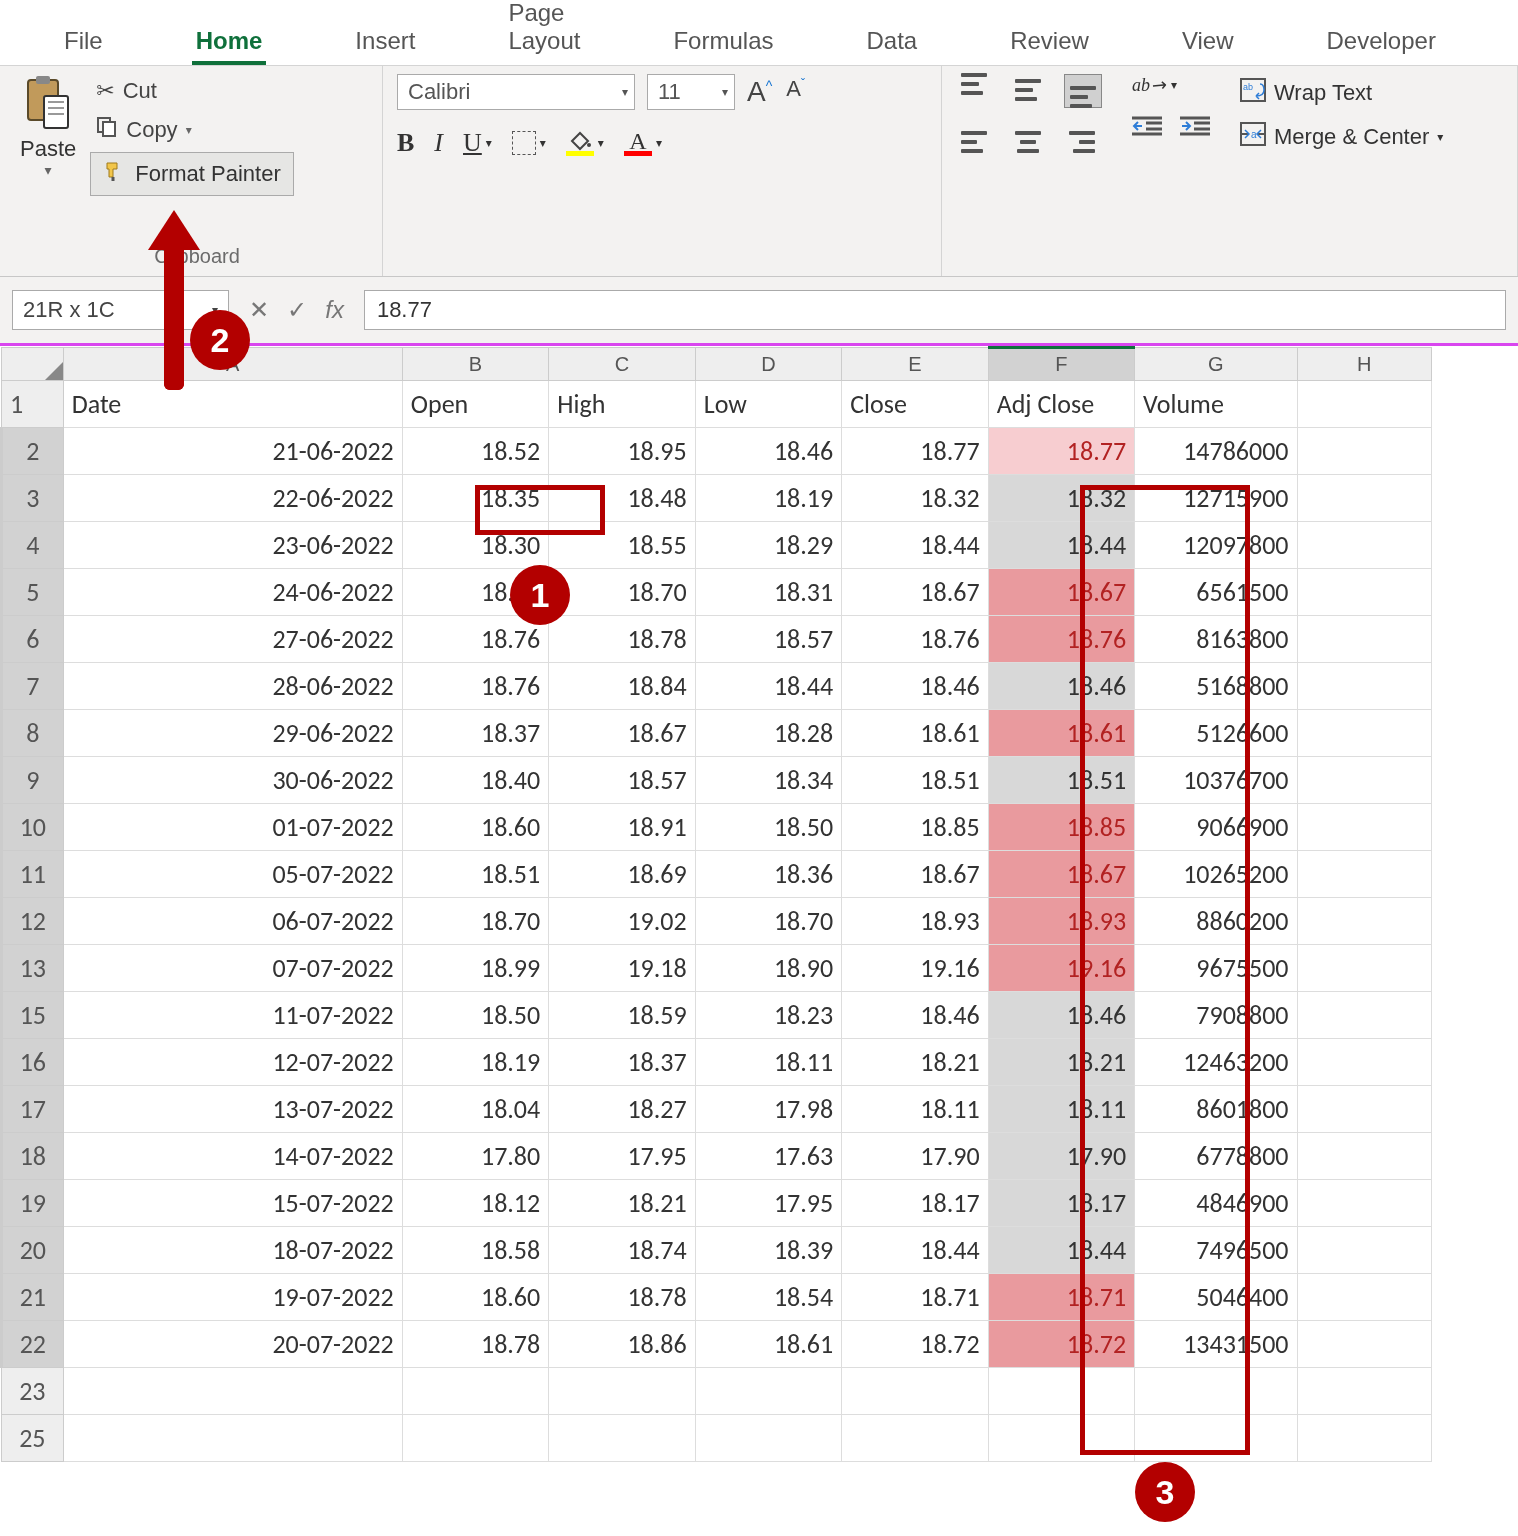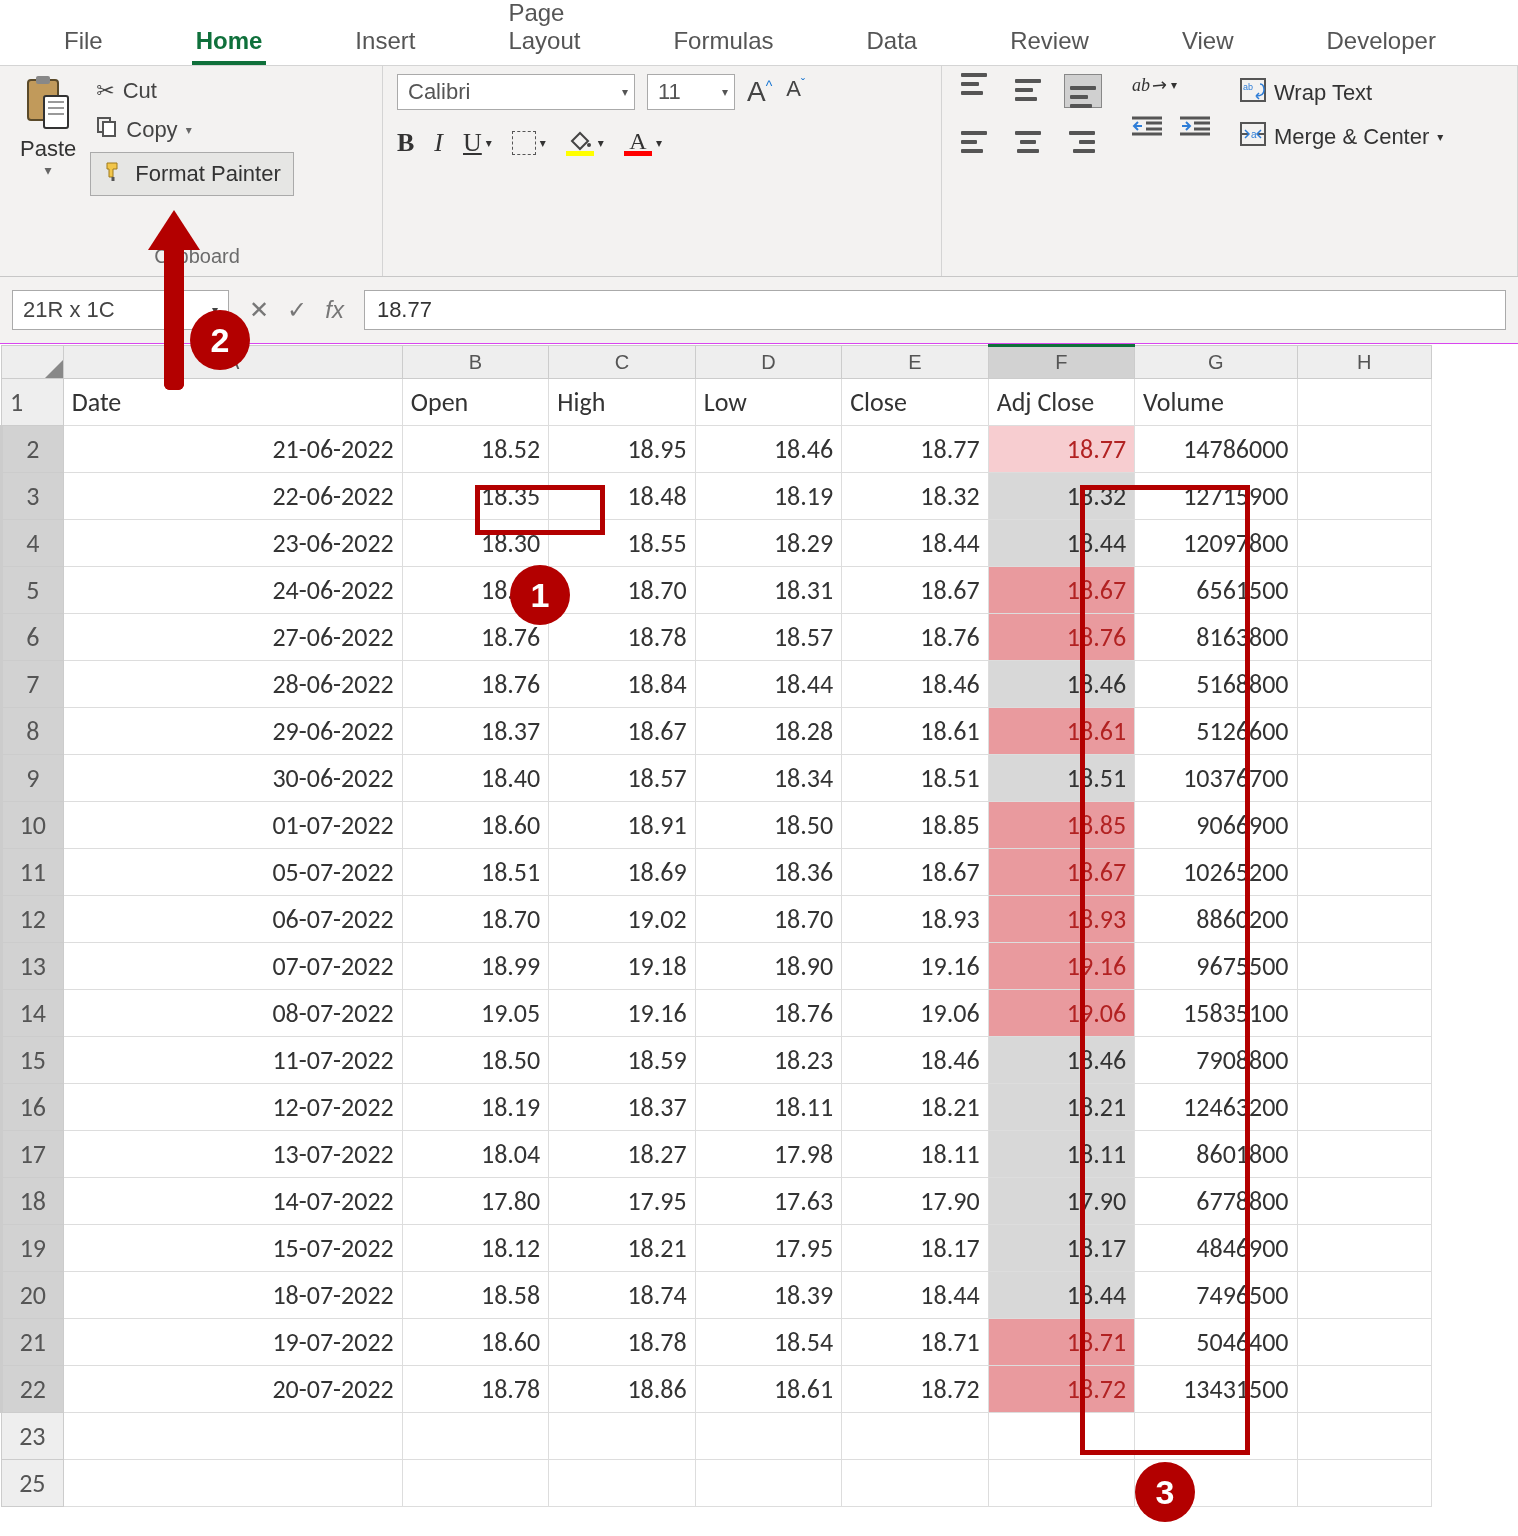--- a/index.html
+++ b/index.html
@@ -104,21 +104,21 @@
   .wrap-col { display:flex; flex-direction:column; gap:14px; font-size:22px; color:#333; padding-top:4px;}
   
   .lines { display:flex; flex-direction:column; gap:5px; align-items:flex-start;}
   .lines span { display:block; height:4px; background:#555; border-radius:1px;}
   .lines.center { align-items:center;}
   .lines.right { align-items:flex-end;}
   
   .formula-bar {
     display:flex; align-items:center; gap: 20px;
     background:#f3f2f1;
-    border-bottom: 1px solid #d946ef;
+    border-bottom: 3px solid #d946ef;
     padding: 6px 12px; height: 54px; position:relative;
   }
   .namebox {
     width: 195px; background:#fff; border:1px solid #aaa;
     padding: 6px 10px; font-size: 22px; color:#444;
     display:flex; align-items:center; justify-content:space-between;
   }
   .fx-controls { color:#777; font-size:24px; display:flex; gap: 18px; align-items:center;}
   .fbox { flex:1; background:#fff; border:1px solid #aaa; padding:6px 12px; font-size:22px; color:#333;}
   
@@ -545,31 +545,20 @@
         <div class="col-A">07-07-2022</div>
         <div class="numcol">18.99</div>
         <div class="numcol">19.18</div>
         <div class="numcol">18.90</div>
         <div class="numcol">19.16</div>
         <div class="numcol col-F red">19.16</div>
         <div class="col-G">9675500</div>
         <div class="col-H"></div>
       </div>
       <div class="grow">
-        <div class="rowhdr sel">14</div>
-        <div class="col-A">08-07-2022</div>
-        <div class="numcol">19.05</div>
-        <div class="numcol">19.16</div>
-        <div class="numcol">18.76</div>
-        <div class="numcol">19.06</div>
-        <div class="numcol col-F red">19.06</div>
-        <div class="col-G">15835100</div>
-        <div class="col-H"></div>
-      </div>
-      <div class="grow">
         <div class="rowhdr sel">15</div>
         <div class="col-A">11-07-2022</div>
         <div class="numcol">18.50</div>
         <div class="numcol">18.59</div>
         <div class="numcol">18.23</div>
         <div class="numcol">18.46</div>
         <div class="numcol col-F gray">18.46</div>
         <div class="col-G">7908800</div>
         <div class="col-H"></div>
       </div>

